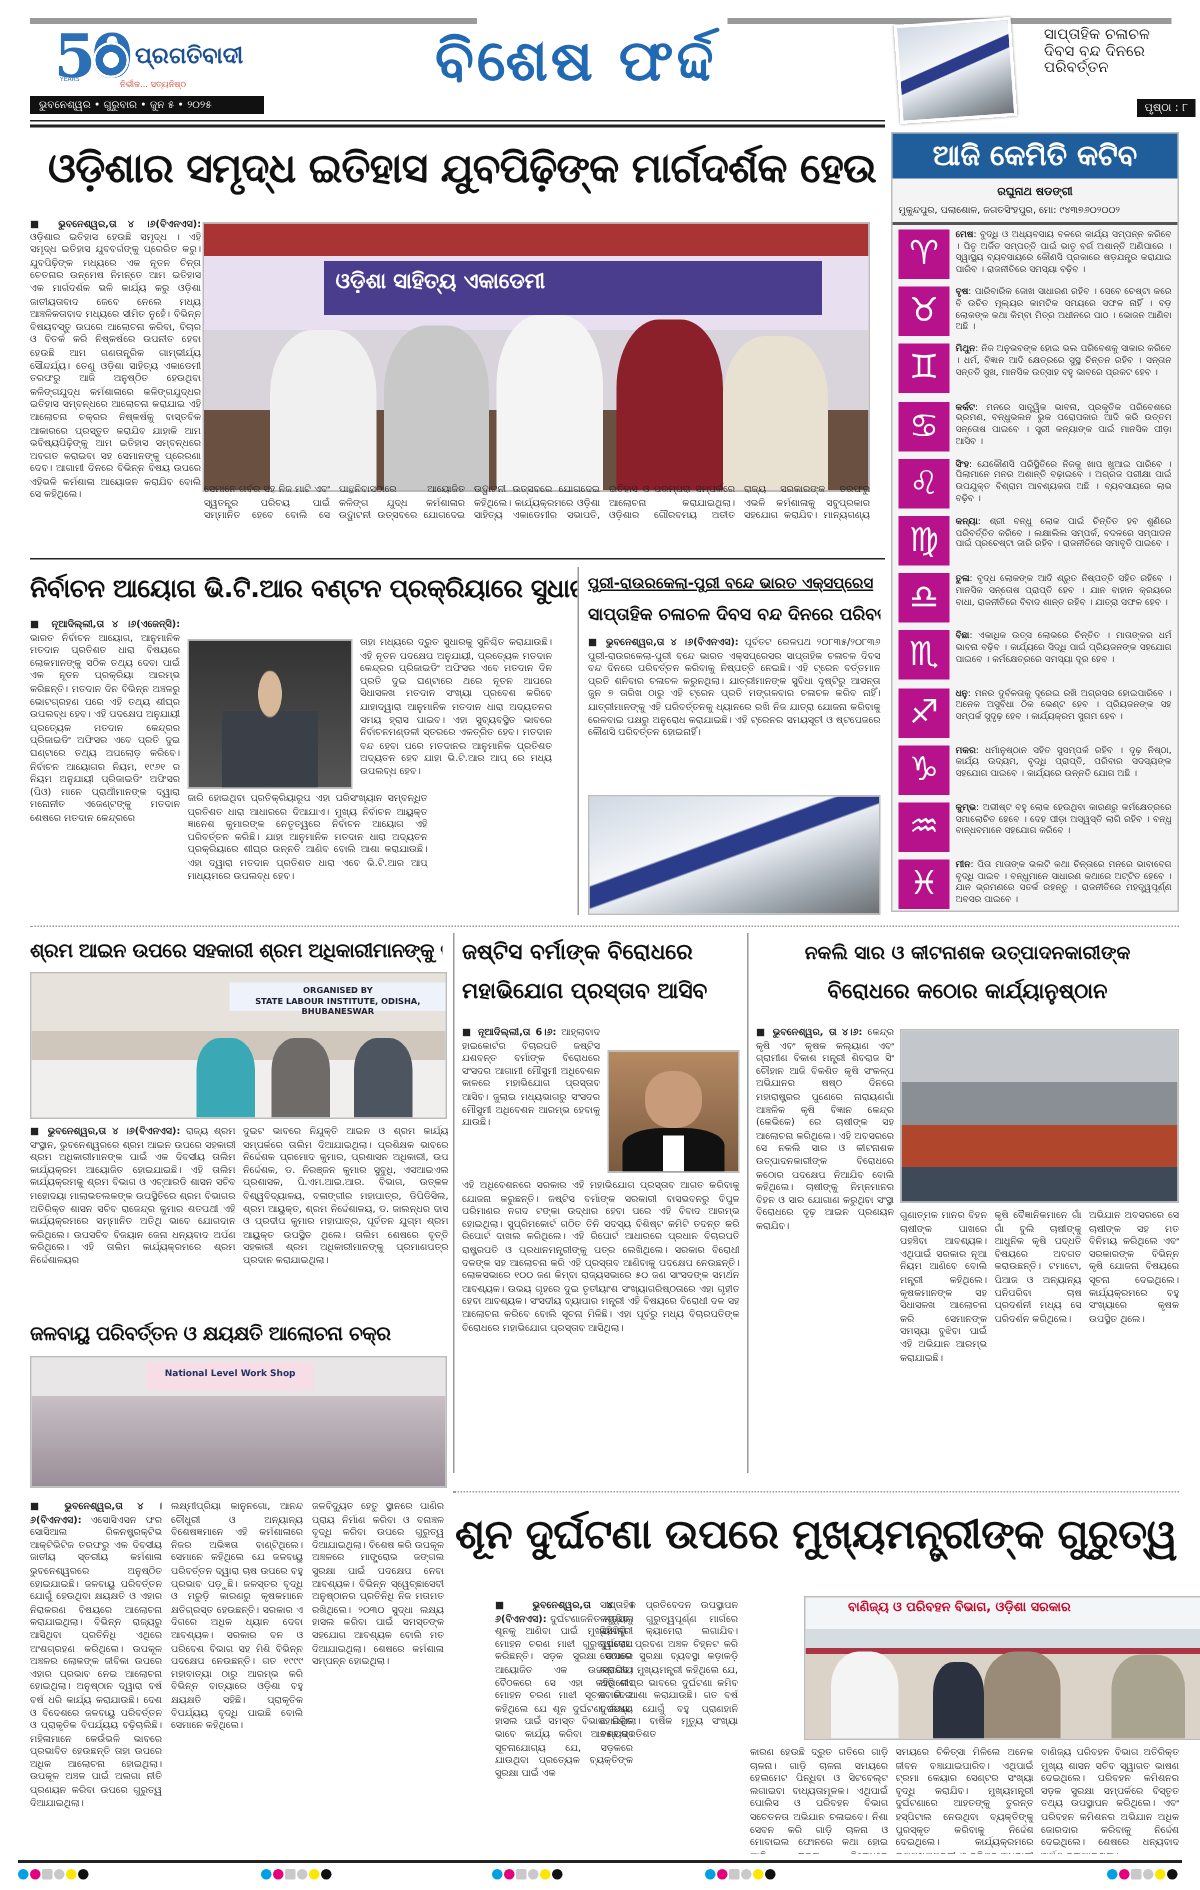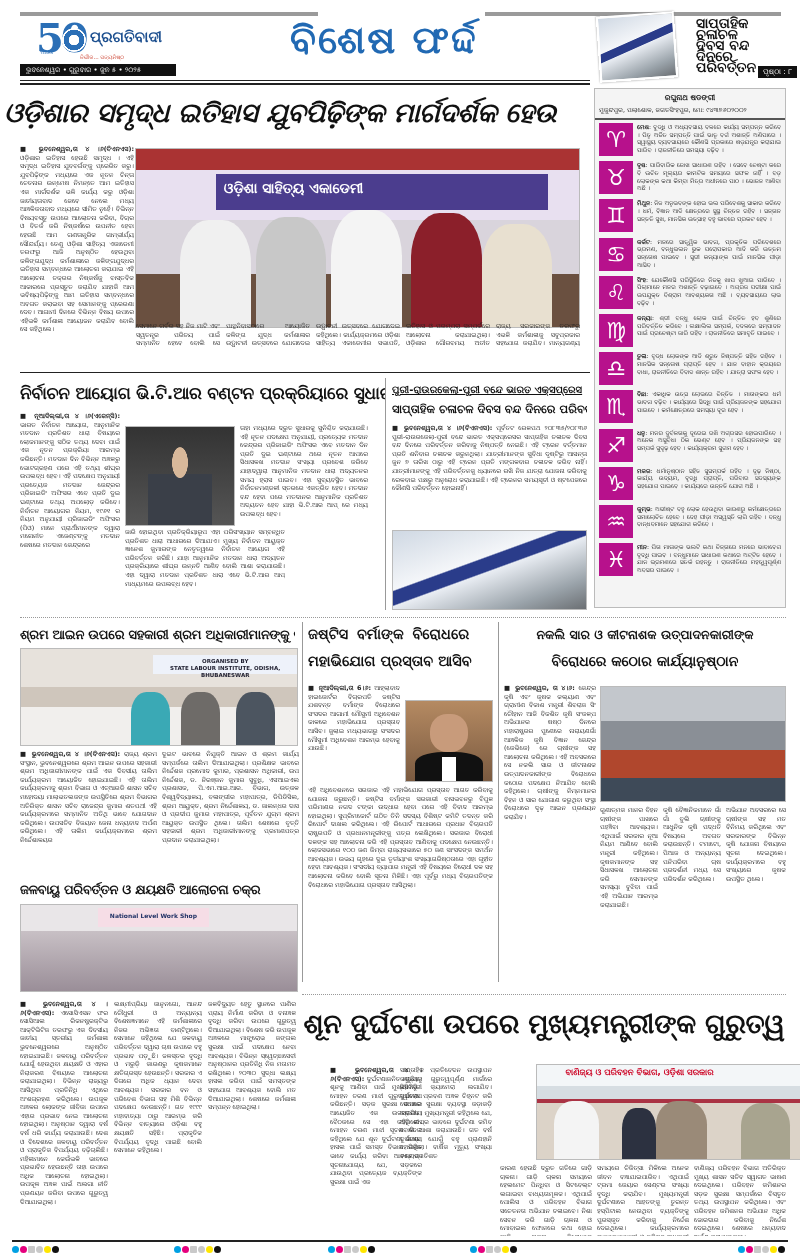--- a/index.html
+++ b/index.html
@@ -14,21 +14,21 @@
   .dotted { border-top: 1px dotted #999; }
 
   
   .top-grey-bar { background: #9a9a9a; height: 4px; }
   .logo50 { font-family: "DejaVu Serif", serif; font-weight: bold; color: #2b6fb6; font-size: 40px; line-height: 40px; letter-spacing: -3px; }
   .logo-emblem { width: 24px; height: 24px; border-radius: 50%; background: radial-gradient(circle, #fff 30%, #2b6fb6 32%, #2b6fb6 60%, #fff 62%, #fff 70%, #2b6fb6 72%); }
   .logo-name { font-size: 15px; font-weight: bold; color: #1c4f8f; }
   .logo-tag { font-size: 5.5px; color: #c43; }
   .date-strip { background: #111; color: #fff; font-size: 7px; padding: 2px 6px; white-space: nowrap; }
   .special-title { color: #2169b3; font-weight: bold; font-size: 38px; letter-spacing: 2px; white-space: nowrap; }
-  .teaser-text { font-size: 14px; line-height: 11px; font-weight: bold; color: #111; }
+  .teaser-text { font-size: 10px; line-height: 11px; font-weight: normal; color: #111; }
   .page-no { background: #111; color: #fff; font-size: 7.5px; padding: 1px 5px; }
 
   
   .photo { overflow: hidden; border: 1px solid #bbb; }
   .photo-event1 { background: linear-gradient(180deg, #a33 0 12%, #e8e0f0 12% 40%, #d9d4dc 40% 70%, #6a5040 70%); }
   .photo-event1 .banner { position: absolute; left: 18%; top: 14%; width: 75%; height: 20%; background: #4b3d8e; color: #fff; font-weight: bold; font-size: 14px; padding-left: 8px; line-height: 28px; white-space: nowrap; overflow: hidden; }
   .photo-event1 .person { position: absolute; bottom: 0; width: 16%; border-radius: 40% 40% 0 0; }
   .photo-ec { background: linear-gradient(180deg, #333 0%, #555 100%); }
   .photo-ec .person { position: absolute; left: 20%; bottom: 0; width: 60%; height: 80%; background: radial-gradient(ellipse at 50% 20%, #d8b89a 0 17%, transparent 18%), linear-gradient(180deg, transparent 35%, #3a3f48 35%); }
   .photo-train { background: linear-gradient(160deg, #cfd8e3 0%, #f4f6f9 40%, #2a3c8a 41%, #2a3c8a 50%, #e9edf3 51%, #9aa3aa 80%, #6b6f73 100%); }
@@ -80,21 +80,21 @@
 <div class="abs teaser-text" style="left:696px;top:18px;width:90px;">
   <div>ସାପ୍ତାହିକ ଚଳାଚଳ</div>
   <div>ଦିବସ ବନ୍ଦ ଦିନରେ</div>
   <div>ପରିବର୍ତ୍ତନ</div>
 </div>
 <div class="abs page-no" style="left:758px;top:66px;">ପୃଷ୍ଠା : ୮</div>
 
 <div class="abs rule" style="left:20px;top:80px;width:570px;height:1px;"></div>
 <div class="abs rule" style="left:20px;top:83px;width:570px;height:2px;"></div>
 
-<div class="abs headline" style="left:4px;top:92px;width:565px;font-size:27px;line-height:42px;letter-spacing:-0.5px;font-style:italic;">ଓଡ଼ିଶାର ସମୃଦ୍ଧ ଇତିହାସ ଯୁବପିଢ଼ିଙ୍କ ମାର୍ଗଦର୍ଶକ ହେଉ</div>
+<div class="abs headline" style="left:32px;top:92px;width:565px;font-size:27px;line-height:42px;letter-spacing:-0.5px;">ଓଡ଼ିଶାର ସମୃଦ୍ଧ ଇତିହାସ ଯୁବପିଢ଼ିଙ୍କ ମାର୍ଗଦର୍ଶକ ହେଉ</div>
 
 <div class="abs body-text" style="left:20px;top:145px;width:114px;height:196px;">
   <span class="dateline">■ ଭୁବନେଶ୍ୱର,ତା ୪ ।୬(ବିଏନଏସ):</span>
   <span>ଓଡ଼ିଶାର ଇତିହାସ ହେଉଛି ସମୃଦ୍ଧ । ଏହି ସମୃଦ୍ଧ ଇତିହାସ ଯୁବବର୍ଗଙ୍କୁ ପ୍ରେରିତ କରୁ। ଯୁବପିଢ଼ିଙ୍କ ମଧ୍ୟରେ ଏକ ନୂତନ ଚିନ୍ତା ଚେତନାର ଉନ୍ମେଷ ନିମନ୍ତେ ଆମ ଇତିହାସ ଏକ ମାର୍ଗଦର୍ଶକ ଭଳି କାର୍ଯ୍ୟ କରୁ ଓଡ଼ିଶା ଜାତୀୟତାବାଦ ଜେବେ ନେଲେ ମଧ୍ୟ ଆଞ୍ଚଳିକତାବାଦ ମଧ୍ୟରେ ସୀମିତ ନୁହେଁ। ବିଭିନ୍ନ ବିଷୟବସ୍ତୁ ଉପରେ ଆଲୋଚନା କରିବା, ବିଚାର ଓ ବିତର୍କ କରି ନିଷ୍କର୍ଷରେ ଉପନୀତ ହେବା ହେଉଛି ଆମ ଗଣତାନ୍ତ୍ରିକ ଗାମ୍ଭୀର୍ଯ୍ୟ ସୌନ୍ଦର୍ଯ୍ୟ। ତେଣୁ ଓଡ଼ିଶା ସାହିତ୍ୟ ଏକାଡେମୀ ତରଫରୁ ଆଜି ଅନୁଷ୍ଠିତ ହେଉଥିବା କଳିଙ୍ଗଯୁଦ୍ଧ କର୍ମଶାଳାରେ କଳିଙ୍ଗଯୁଦ୍ଧର ଇତିହାସ ସମ୍ବନ୍ଧରେ ଆଲୋଚନା କରାଯାଇ ଏହି ଆଲୋଚନା ଚକ୍ରର ନିଷ୍କର୍ଷକୁ ବାସ୍ତବିକ ଆକାରରେ ପ୍ରସ୍ତୁତ କରାଯିବ ଯାହାକି ଆମ ଭବିଷ୍ୟପିଢ଼ିଙ୍କୁ ଆମ ଇତିହାସ ସମ୍ବନ୍ଧରେ ଅବଗତ କରାଇବା ସହ ସେମାନଙ୍କୁ ପ୍ରେରଣା ଦେବ। ଆଗାମୀ ଦିନରେ ବିଭିନ୍ନ ବିଷୟ ଉପରେ ଏହିଭଳି କର୍ମଶାଳା ଆୟୋଜନ କରାଯିବ ବୋଲି ସେ କହିଥିଲେ।</span>
 </div>
 
 <div class="abs photo photo-event1" style="left:135px;top:148px;width:445px;height:180px;">
   <div class="banner">ଓଡ଼ିଶା ସାହିତ୍ୟ ଏକାଡେମୀ</div>
   <div class="person" style="left:10%;height:60%;background:#f0f0f0;"></div>
   <div class="person" style="left:27%;height:62%;background:#c8c8c8;"></div>
@@ -105,20 +105,21 @@
 
 <div class="abs body-text" style="left:136px;top:322px;width:84px;height:26px;">ସେମାନେ ଗର୍ବର ସହ ନିଜ ମାଟି ଏବଂ ସ୍ୱତନ୍ତ୍ର ପରିଚୟ ପାଇଁ ସମ୍ମାନିତ ହେବେ ବୋଲି ସେ କହିଥିଲେ। ସାହିତ୍ୟ ଓ ସଂସ୍କୃତି ମନ୍ତ୍ରୀ ସୂର୍ଯ୍ୟବଂଶୀ ସୂରଜ ଆଜି ଓଡ଼ିଶା ସାହିତ୍ୟ ଏକାଡେମୀ ପକ୍ଷରୁ ଭୁବନେଶ୍ୱର ସ୍ଥିତ</div>
 <div class="abs body-text" style="left:226px;top:322px;width:84px;height:26px;">ପାନ୍ଥନିବାସଠାରେ ଆୟୋଜିତ କଳିଙ୍ଗ ଯୁଦ୍ଧ କର୍ମଶାଳାର ଉଦ୍ଘାଟନୀ ଉତ୍ସବରେ ଯୋଗଦେଇ କହିଥିଲେ। ଏହି କାର୍ଯ୍ୟକ୍ରମରେ ସାହିତ୍ୟ ଓ ସଂସ୍କୃତି ମନ୍ତ୍ରୀ ସୂର୍ଯ୍ୟବଂଶୀ ସୂରଜ ଏହି କର୍ମଶାଳାରେ ଯୋଗଦେଇ କଳିଙ୍ଗ ଯୁଦ୍ଧର</div>
 <div class="abs body-text" style="left:316px;top:322px;width:84px;height:26px;">ଉଦ୍ଘାଟନୀ ଉତ୍ସବରେ ଯୋଗଦେଇ କହିଥିଲେ। କାର୍ଯ୍ୟକ୍ରମରେ ଓଡ଼ିଶା ସାହିତ୍ୟ ଏକାଡେମୀର ସଭାପତି, ବିଭିନ୍ନ ଗବେଷକ ଓ ବିଦ୍ୱାନମାନେ ଯୋଗଦେଇ ଆଲୋଚନା କରିଥିଲେ। ଶେଷରେ ଧନ୍ୟବାଦ ଅର୍ପଣ କରାଯାଇଥିଲା।</div>
 <div class="abs body-text" style="left:406px;top:322px;width:84px;height:26px;">ଇତିହାସ ଓ ପରମ୍ପରା ସମ୍ପର୍କରେ ଆଲୋଚନା କରାଯାଇଥିଲା। ଓଡ଼ିଶାର ଗୌରବମୟ ଅତୀତ ବିଷୟରେ ଯୁବପିଢ଼ିଙ୍କୁ ଅବଗତ କରାଇବା ନିମନ୍ତେ ଏହି କର୍ମଶାଳା ଏକ ପ୍ରୟାସ। ମନ୍ତ୍ରୀ ଏହାକୁ ପ୍ରଶଂସା କରିଥିଲେ।</div>
 <div class="abs body-text" style="left:496px;top:322px;width:84px;height:26px;">ରାଜ୍ୟ ସରକାରଙ୍କ ତରଫରୁ ଏଭଳି କର୍ମଶାଳାକୁ ସବୁପ୍ରକାର ସହଯୋଗ କରାଯିବ। ମାନ୍ୟଗଣ୍ୟ ଅତିଥିମାନେ ଏକାଡେମୀର ସଚିବ ଡ. ସହ ଶେଷରେ ଯୋଗ କାର୍ଯ୍ୟକ୍ରମ ପରିଚାଳନା କରିଥିଲେ।</div>
 
 <div class="abs rule" style="left:20px;top:372px;width:570px;height:1px;"></div>
 
 <div class="abs horo-panel" style="left:594px;top:88px;width:192px;height:520px;">
+  <div class="horo-head">ଆଜି କେମିତି କଟିବ</div>
   <div class="horo-author">ରଘୁନାଥ ଷଡଙ୍ଗୀ</div>
   <div class="horo-contact">ମୁକୁନ୍ଦପୁର, ପଲାଶୋଳ, ଜଗତସିଂହପୁର, ମୋ: ୯୪୩୭୬୦୨୦୦୨</div>
 
   <div class="horo-item">
     <div class="horo-icon">♈</div>
     <div class="horo-text"><b>ମେଷ</b>: <span>ବୁଦ୍ଧି ଓ ଅଧ୍ୟବସାୟ ବଳରେ କାର୍ଯ୍ୟ ସମ୍ପନ୍ନ କରିବେ । ପିତୃ ଅର୍ଜିତ ସମ୍ପତ୍ତି ପାଇଁ ଭାତୃ ବର୍ଗ ଅଶାନ୍ତି ଅଣିପାରେ । ସ୍ୱାସ୍ଥ୍ୟ ବ୍ୟବସାୟରେ କୌଣସି ପ୍ରକାରେ ଷଡ଼ଯନ୍ତ୍ର କରାଯାଇ ପାରିବ । ରାଜନୀତିରେ ସମସ୍ୟା ବଢ଼ିବ ।</span></div>
   </div>
   <div class="horo-item">
     <div class="horo-icon">♉</div>
     <div class="horo-text"><b>ବୃଷ</b>: <span>ପାରିବାରିକ ଜୋଖ ସାଧାରଣ ରହିବ । ସେବେ ଚେଷ୍ଟା କରେ ବି ଉଚିତ ମୂଲ୍ୟର କାମଟିକ ସମୟରେ ସଫଳ ନାହିଁ । ବଡ଼ ଲୋକଙ୍କ କଥା କିମ୍ବା ମିତ୍ର ଅଧୀନରେ ପାଠ । ଭୋଜନ ଆଣିବା ଅଛି ।</span></div>
@@ -211,21 +212,21 @@
 </div>
 <div class="abs body-text" style="left:20px;top:1000px;width:88px;height:232px;">
   <span class="dateline">■ ଭୁବନେଶ୍ୱର,ତା ୪ ।୬(ବିଏନଏସ):</span>
   <span>ଏସୋସିଏସନ ଫର ସୋସିଆଲ ରିକନଷ୍ଟ୍ରକ୍ଟିଭ ଆକ୍ଟିଭିଟିଜ ତରଫରୁ ଏକ ଦିବସୀୟ ଜାତୀୟ ସ୍ତରୀୟ କର୍ମଶାଳା ଭୁବନେଶ୍ୱରରେ ଅନୁଷ୍ଠିତ ହୋଇଯାଇଛି। ଜଳବାୟୁ ପରିବର୍ତ୍ତନ ଯୋଗୁଁ ହେଉଥିବା କ୍ଷୟକ୍ଷତି ଓ ଏହାର ନିରାକରଣ ବିଷୟରେ ଆଲୋଚନା କରାଯାଇଥିଲା। ବିଭିନ୍ନ ରାଜ୍ୟରୁ ଆସିଥିବା ପ୍ରତିନିଧି ଏଥିରେ ଅଂଶଗ୍ରହଣ କରିଥିଲେ। ଉପକୂଳ ଅଞ୍ଚଳର ଲୋକଙ୍କ ଜୀବିକା ଉପରେ ଏହାର ପ୍ରଭାବ ନେଇ ଆଲୋଚନା ହୋଇଥିଲା। ଅନୁଷ୍ଠାନ ଦ୍ୱାରା ବର୍ଷ ବର୍ଷ ଧରି କାର୍ଯ୍ୟ କରାଯାଉଛି। ଦେଶ ଓ ବିଦେଶରେ ଜଳବାୟୁ ପରିବର୍ତ୍ତନ ଓ ପ୍ରାକୃତିକ ବିପର୍ଯ୍ୟୟ ବଢ଼ିଚାଲିଛି। ମହିଳାମାନେ କେଉଁଭଳି ଭାବରେ ପ୍ରଭାବିତ ହେଉଛନ୍ତି ତାହା ଉପରେ ଅଧିକ ଆଲୋଚନା ହୋଇଥିଲା। ଉପକୂଳ ଅଞ୍ଚଳ ପାଇଁ ଅଲଗା ନୀତି ପ୍ରଣୟନ କରିବା ଉପରେ ଗୁରୁତ୍ୱ ଦିଆଯାଇଥିଲା।</span>
 </div>
 <div class="abs body-text" style="left:114px;top:1000px;width:88px;height:232px;">ଲକ୍ଷ୍ମୀପ୍ରିୟା କାନୁନଗୋ, ଆନନ୍ଦ ଚୌଧୁରୀ ଓ ଅନ୍ୟାନ୍ୟ ବିଶେଷଜ୍ଞମାନେ ଏହି କର୍ମଶାଳାରେ ନିଜର ଅଭିଜ୍ଞତା ବାଣ୍ଟିଥିଲେ। ସେମାନେ କହିଥିଲେ ଯେ ଜଳବାୟୁ ପରିବର୍ତ୍ତନ ଦ୍ୱାରା ଚାଷ ଉପରେ ବହୁ ପ୍ରଭାବ ପଡ଼ୁଛି। ଜଳସ୍ତର ବୃଦ୍ଧି ଓ ମରୁଡ଼ି କାରଣରୁ କୃଷକମାନେ କ୍ଷତିଗ୍ରସ୍ତ ହେଉଛନ୍ତି। ସରକାର ଏ ଦିଗରେ ଅଧିକ ଧ୍ୟାନ ଦେବା ଆବଶ୍ୟକ। ସରକାର ବନ ଓ ପରିବେଶ ବିଭାଗ ସହ ମିଶି ବିଭିନ୍ନ ପଦକ୍ଷେପ ନେଉଛନ୍ତି। ଗତ ୧୯୯୯ ମହାବାତ୍ୟା ଠାରୁ ଆରମ୍ଭ କରି ବିଭିନ୍ନ ବାତ୍ୟାରେ ଓଡ଼ିଶା ବହୁ କ୍ଷୟକ୍ଷତି ସହିଛି। ପ୍ରାକୃତିକ ବିପର୍ଯ୍ୟୟ ବୃଦ୍ଧି ପାଇଛି ବୋଲି ସେମାନେ କହିଥିଲେ।</div>
 <div class="abs body-text" style="left:208px;top:1000px;width:88px;height:232px;">ଜଳବିଦ୍ୟୁତ ହେତୁ ସ୍ଥାନରେ ପାଣିର ପ୍ରାୟ ନିର୍ମାଣ କରିବା ଓ ବନାଞ୍ଚଳ ବୃଦ୍ଧି କରିବା ଉପରେ ଗୁରୁତ୍ୱ ଦିଆଯାଇଥିଲା। ବିଶେଷ କରି ଉପକୂଳ ଅଞ୍ଚଳରେ ମାଙ୍ଗ୍ରୋଭ ଜଙ୍ଗଲ ସୁରକ୍ଷା ପାଇଁ ପଦକ୍ଷେପ ନେବା ଆବଶ୍ୟକ। ବିଭିନ୍ନ ସ୍ୱେଚ୍ଛାସେବୀ ଅନୁଷ୍ଠାନର ପ୍ରତିନିଧି ନିଜ ମତାମତ ରଖିଥିଲେ। ୨୦୩୦ ସୁଦ୍ଧା ଲକ୍ଷ୍ୟ ହାସଲ କରିବା ପାଇଁ ସମସ୍ତଙ୍କ ସହଯୋଗ ଆବଶ୍ୟକ ବୋଲି ମତ ଦିଆଯାଇଥିଲା। ଶେଷରେ କର୍ମଶାଳା ସମ୍ପନ୍ନ ହୋଇଥିଲା।</div>
 
 <div class="abs" style="left:302px;top:622px;width:1px;height:360px;background:#999;"></div>
 
-<div class="abs headline" style="left:308px;top:622px;width:190px;font-size:14.5px;line-height:26px;font-family:Liberation Mono, monospace;">ଜଷ୍ଟିସ ବର୍ମାଙ୍କ ବିରୋଧରେ</div>
+<div class="abs headline" style="left:308px;top:622px;width:190px;font-size:14.5px;line-height:26px;">ଜଷ୍ଟିସ ବର୍ମାଙ୍କ ବିରୋଧରେ</div>
 <div class="abs headline" style="left:308px;top:648px;width:190px;font-size:14.5px;line-height:26px;">ମହାଭିଯୋଗ ପ୍ରସ୍ତାବ ଆସିବ</div>
 <div class="abs body-text" style="left:308px;top:684px;width:92px;height:96px;">
   <span class="dateline">■ ନୂଆଦିଲ୍ଲୀ,ତା 6।୬:</span>
   <span>ଆହ୍ଲାବାଦ ହାଇକୋର୍ଟର ବିଚାରପତି ଜଷ୍ଟିସ ଯଶବନ୍ତ ବର୍ମାଙ୍କ ବିରୋଧରେ ସଂସଦର ଆଗାମୀ ମୌସୁମୀ ଅଧିବେଶନ କାଳରେ ମହାଭିଯୋଗ ପ୍ରସ୍ତାବ ଆସିବ। ଜୁଲାଇ ମଧ୍ୟଭାଗରୁ ସଂସଦର ମୌସୁମୀ ଅଧିବେଶନ ଆରମ୍ଭ ହେବାକୁ ଯାଉଛି।</span>
 </div>
 <div class="abs photo photo-judge" style="left:405px;top:700px;width:88px;height:82px;">
   <div class="face"></div>
   <div class="robe"></div>
   <div class="collar"></div>
 </div>

